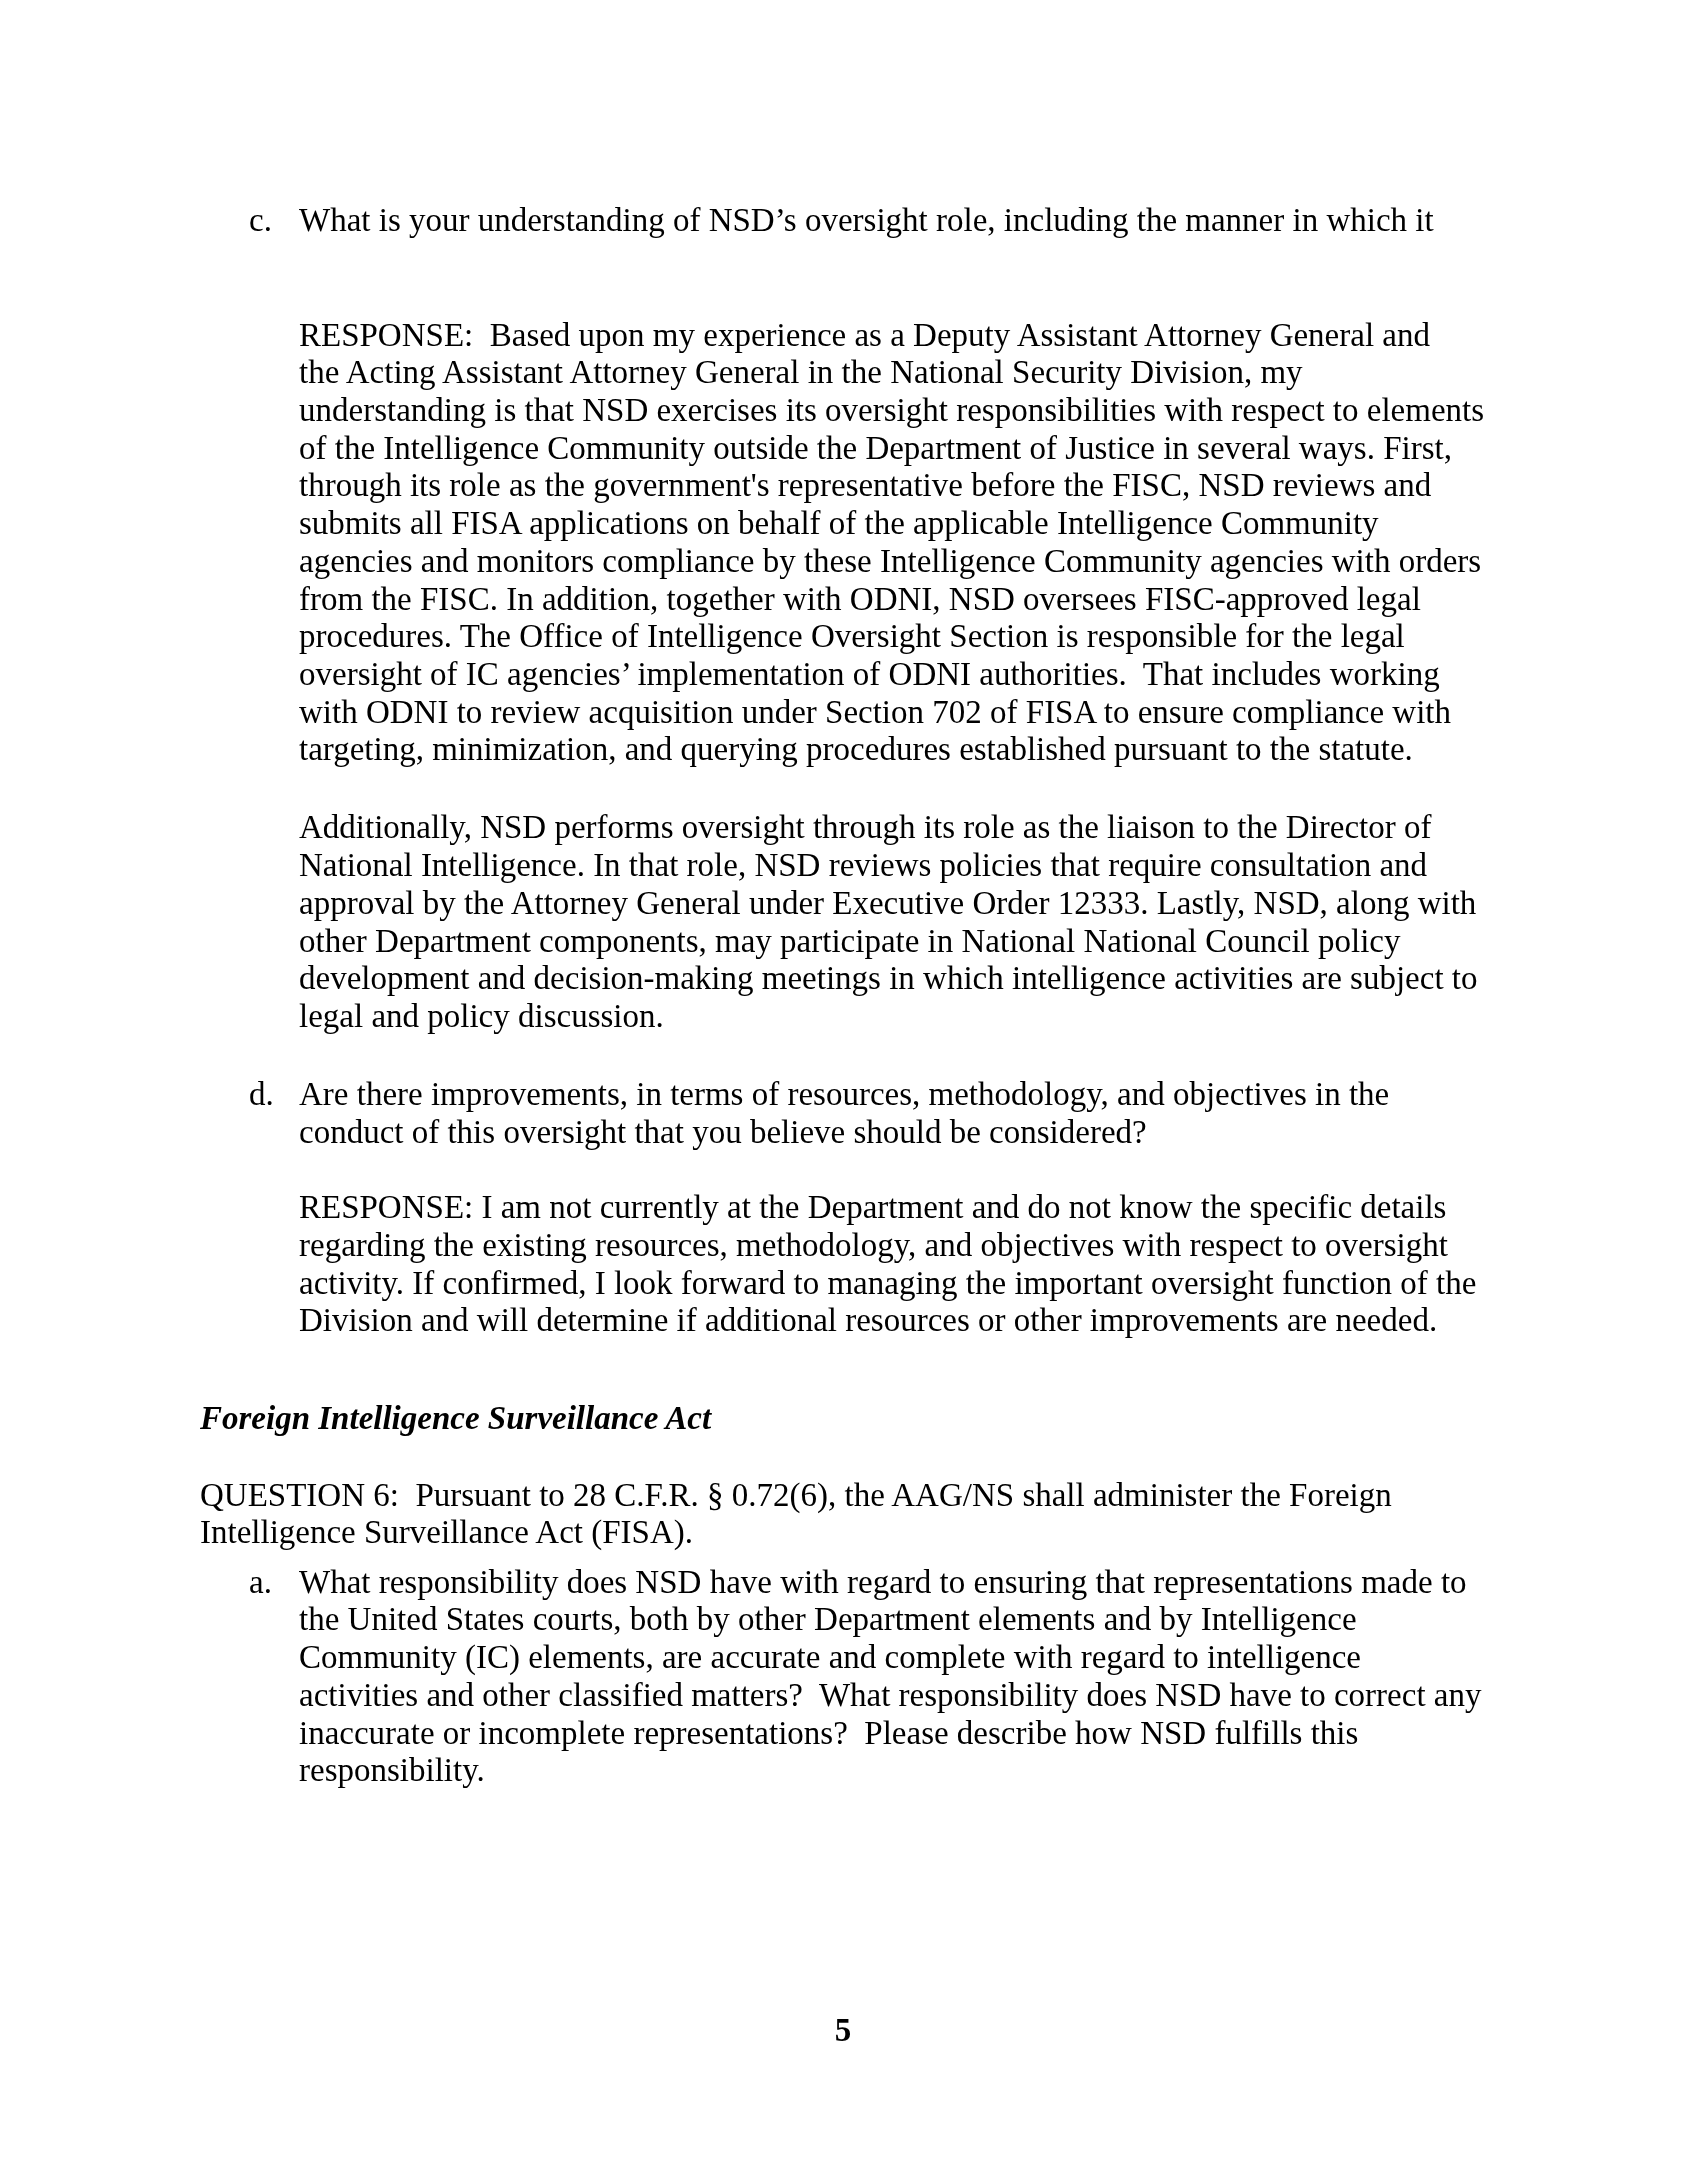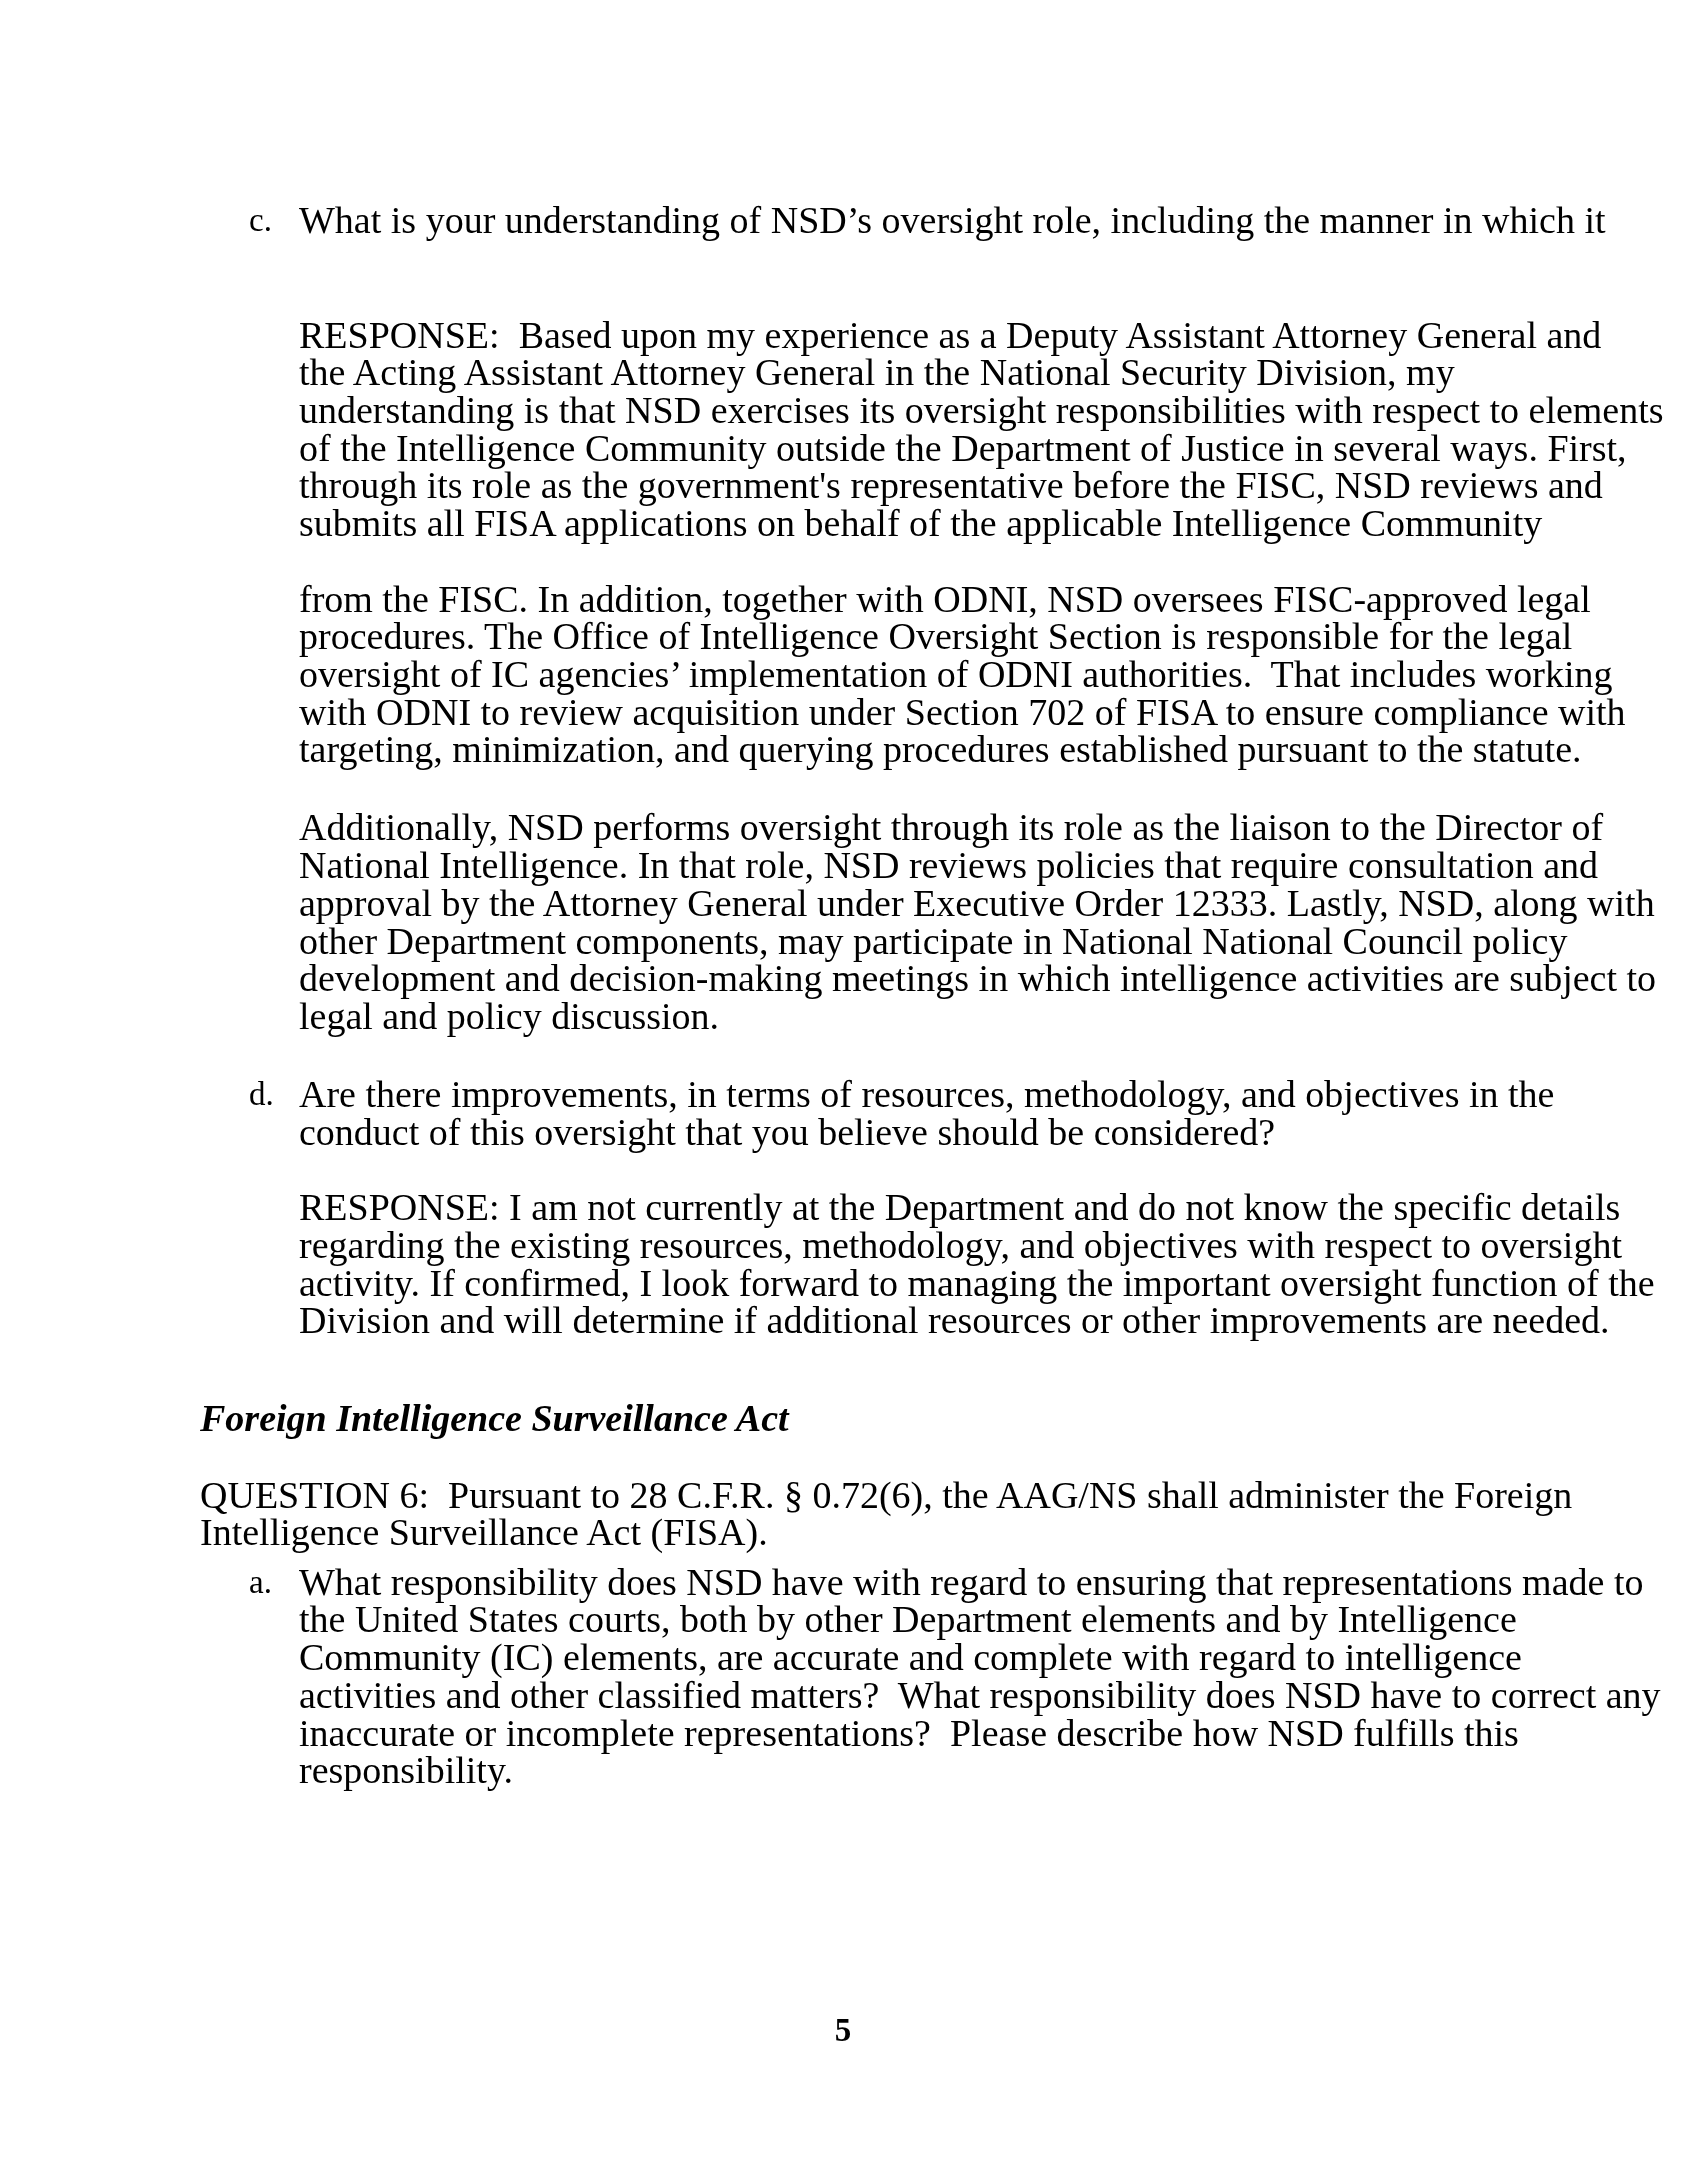--- a/index.html
+++ b/index.html
@@ -17,21 +17,21 @@
     }
     .page {
       position: absolute;
       left: 0; top: 0;
       width: 1687px;
       height: 2183px;
       background: #ffffff;
     }
     .ln {
       position: absolute;
-      font-size: 38px;
+      font-size: 33px;
       line-height: 38px;
       height: 38px;
       white-space: pre;
       letter-spacing: 0px;
     }
     .label {
       position: absolute;
       font-size: 33px;
       line-height: 38px;
       white-space: pre;
@@ -58,20 +58,21 @@
 
   <div class="label lbl" style="top:201px">c.</div>
   <div class="ln indent" style="top:201px">What is your understanding of NSD’s oversight role, including the manner in which it</div>
 
   <div class="ln indent" style="top:316px"><span class="b">RESPONSE:</span><span>  Based upon my experience as a Deputy Assistant Attorney General and</span></div>
   <div class="ln indent" style="top:353px">the Acting Assistant Attorney General in the National Security Division, my</div>
   <div class="ln indent" style="top:391px">understanding is that NSD exercises its oversight responsibilities with respect to elements</div>
   <div class="ln indent" style="top:429px">of the Intelligence Community outside the Department of Justice in several ways. First,</div>
   <div class="ln indent" style="top:466px">through its role as the government's representative before the FISC, NSD reviews and</div>
   <div class="ln indent" style="top:504px">submits all FISA applications on behalf of the applicable Intelligence Community</div>
+  <div class="ln indent" style="top:542px">agencies and monitors compliance by these Intelligence Community agencies with orders</div>
   <div class="ln indent" style="top:580px">from the FISC. In addition, together with ODNI, NSD oversees FISC-approved legal</div>
   <div class="ln indent" style="top:617px">procedures. The Office of Intelligence Oversight Section is responsible for the legal</div>
   <div class="ln indent" style="top:655px">oversight of IC agencies’ implementation of ODNI authorities.  That includes working</div>
   <div class="ln indent" style="top:693px">with ODNI to review acquisition under Section 702 of FISA to ensure compliance with</div>
   <div class="ln indent" style="top:730px">targeting, minimization, and querying procedures established pursuant to the statute.</div>
 
   <div class="ln indent" style="top:808px">Additionally, NSD performs oversight through its role as the liaison to the Director of</div>
   <div class="ln indent" style="top:846px">National Intelligence. In that role, NSD reviews policies that require consultation and</div>
   <div class="ln indent" style="top:884px">approval by the Attorney General under Executive Order 12333. Lastly, NSD, along with</div>
   <div class="ln indent" style="top:922px">other Department components, may participate in National National Council policy</div>

